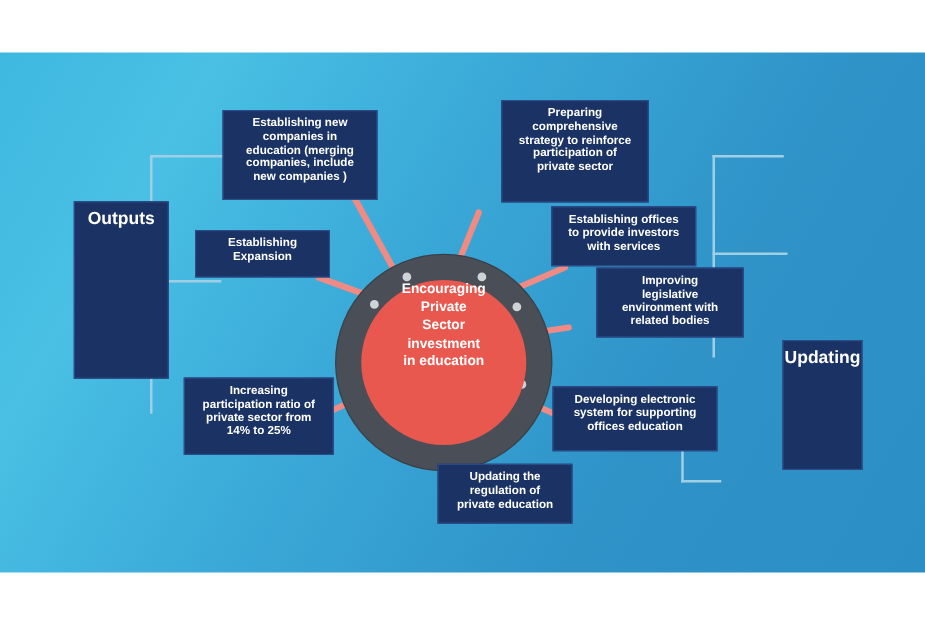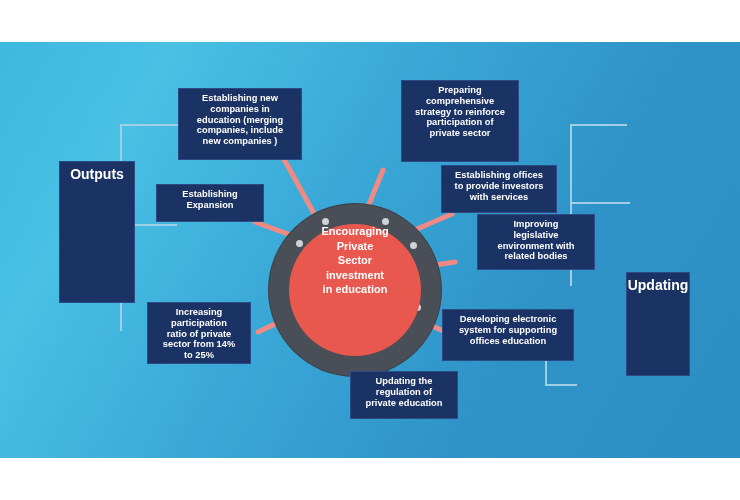--- a/index.html
+++ b/index.html
@@ -82,21 +82,21 @@
     </div>
 
     <div class="box small" style="left:441px;top:123px;width:116px;height:48px;">
       <span>Establishing offices to provide investors with  services</span>
     </div>
 
     <div class="box small" style="left:477px;top:172px;width:118px;height:56px;">
       <span>Improving legislative environment with related bodies</span>
     </div>
 
-    <div class="box small" style="left:147px;top:260px;width:104px;height:62px;">
+    <div class="box small" style="left:147px;top:260px;width:120px;height:62px;">
       <span>Increasing participation ratio of private sector from 14% to 25%</span>
     </div>
 
     <div class="box small" style="left:442px;top:267px;width:132px;height:52px;">
       <span>Developing electronic system for supporting offices education</span>
     </div>
 
     <div class="box small" style="left:350px;top:329px;width:108px;height:48px;">
       <span>Updating the regulation of private education</span>
     </div>

